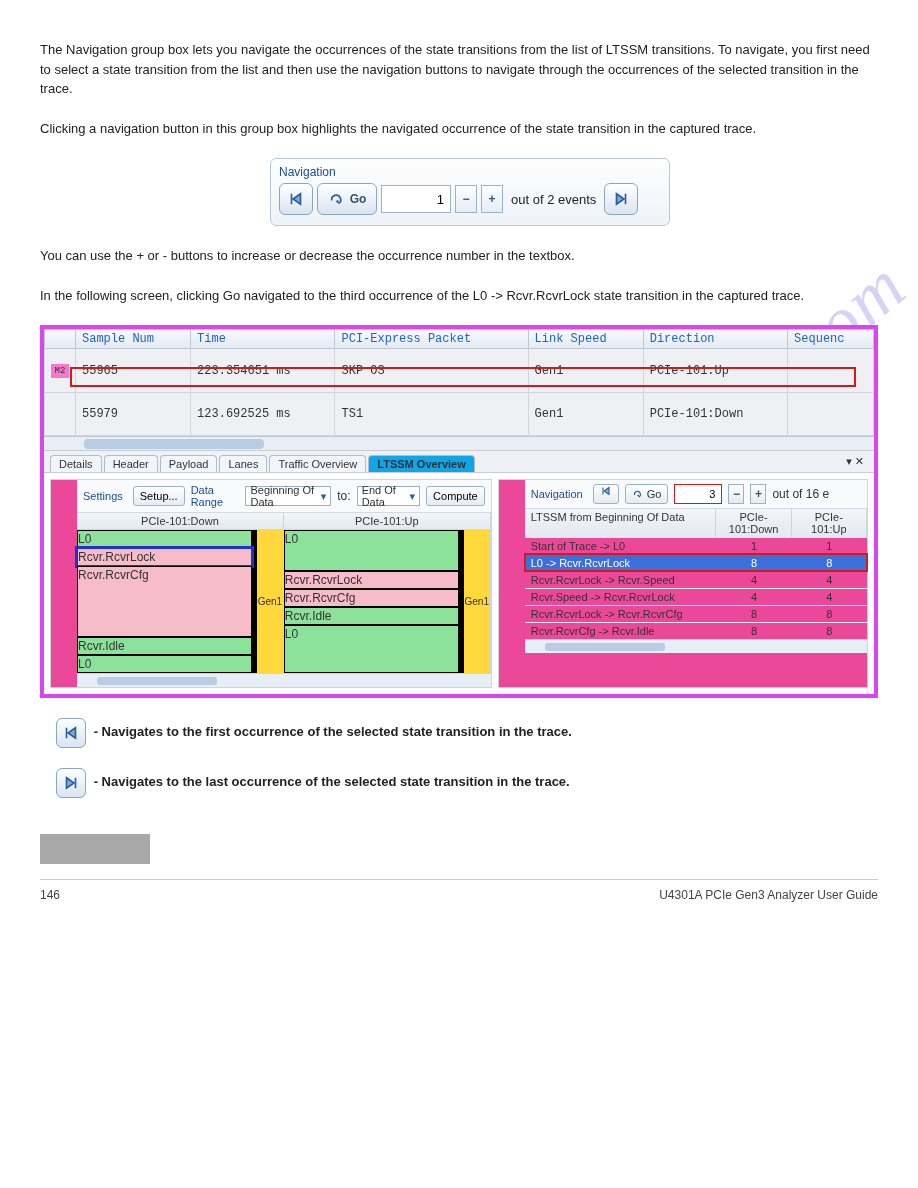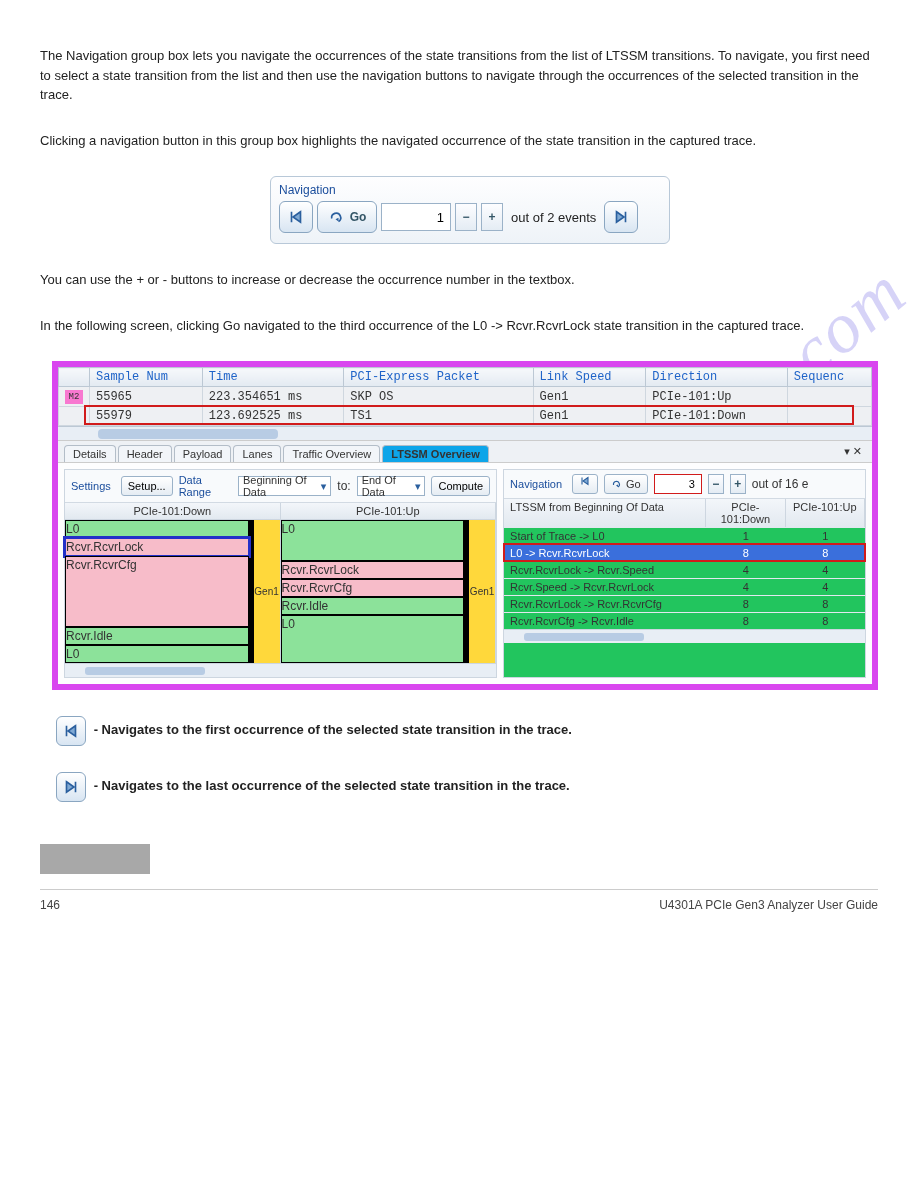--- a/index.html
+++ b/index.html
@@ -5,21 +5,21 @@
   * { box-sizing: border-box; }
   body {
     font-family: "Segoe UI", Tahoma, Arial, sans-serif;
     font-size: 12px;
     color: #333;
     background: #fff;
     margin: 0;
     padding: 20px 40px;
     width: 918px;
   }
-  .body-text { font-size: 13px; color: #222; line-height: 1.5; margin: 26px 0; }
+  .body-text { font-size: 13px; color: #222; line-height: 1.5; margin: 20px 0; }
   .body-text.indent { margin-left: 12px; font-weight: bold; }
 
   
   .nav-panel {
     width: 400px;
     margin: 12px auto 20px 230px;
     border: 1px solid #b8c8d8;
     border-radius: 6px;
     padding: 6px 8px 10px 8px;
     background: linear-gradient(#fefeff,#eef3f8);
@@ -57,31 +57,31 @@
     font-size:72px; color:#6e63e6; opacity:0.28;
     transform:rotate(-40deg);
     pointer-events:none;
     font-style:italic; font-family:Georgia, serif;
     letter-spacing:2px;
     z-index:0;
   }
 
   
   .trace-wrap {
-    border:6px solid #d946ef; margin:10px 0 6px 12px; position:relative; z-index:1;
+    border:4px solid #d946ef; margin:10px 0 6px 0; position:relative; z-index:1;
   }
   .trace-table {
     width:100%; border-collapse:collapse; font-family:"Courier New", monospace; font-size:12px;
   }
   .trace-table th {
     background:linear-gradient(#f6f8fb,#e3eaf2); border:1px solid #bcc8d4; padding:2px 6px;
     font-weight:normal; text-align:left; color:#1e63c8;
   }
   .trace-table td {
-    border:1px solid #cfd7df; padding:2px 6px; background:#eef0f3;
+    border:1px solid #cfd7df; padding:14px 6px; background:#eef0f3;
   }
   .trace-table tr.highlight-row td { background:#e4e4e4; }
   .highlight-box {
     position:absolute; border:2px solid #d11b1b; pointer-events:none;
   }
   .marker-cell { width:22px; background:#fff; }
   .marker { display:inline-block; width:18px; height:14px; font-size:9px; text-align:center; line-height:14px; color:#333; }
   .m2 { background:#f878d0; }
   .m1 { background:#f7e26b; }
   .scroll-strip { height:14px; background:#e8eef5; border-top:1px solid #bcc8d4; position:relative; }
@@ -91,21 +91,21 @@
   .tab-strip { background:#eef1f5; padding:4px 6px 0 6px; display:flex; gap:2px; border-top:1px solid #ccc; }
   .tab {
     border:1px solid #b3bdc8; border-bottom:none; border-radius:4px 4px 0 0;
     padding:2px 8px; background:#f2f5f9; font-size:11px; color:#333; cursor:pointer;
   }
   .tab.active { background:#0ea5e9; font-weight:bold; }
   .tab-close { margin-left:auto; margin-right:4px; font-size:11px; cursor:pointer; }
 
   
   .lower-pane { display:flex; gap:6px; padding:6px; background:#fdfdfe; border-top:1px solid #ccc; }
-  .lower-left, .lower-right { border:1px solid #cdd6e0; background:#22c55e; }
+  .lower-left, .lower-right { border:1px solid #cdd6e0; background:#ec4899;padding-left:26px; }
   .lower-left { flex: 0 0 54%; }
   .lower-right { flex: 1 1 auto; }
 
   .controls-row {
     display:flex; align-items:center; gap:6px; padding:4px 6px;
     border-bottom:1px solid #d2dae3;
     background:#f8fafc;
   }
   .fieldset-label { color:#1a4d9c; font-size:11px; margin-right:4px; }
   .combo {

